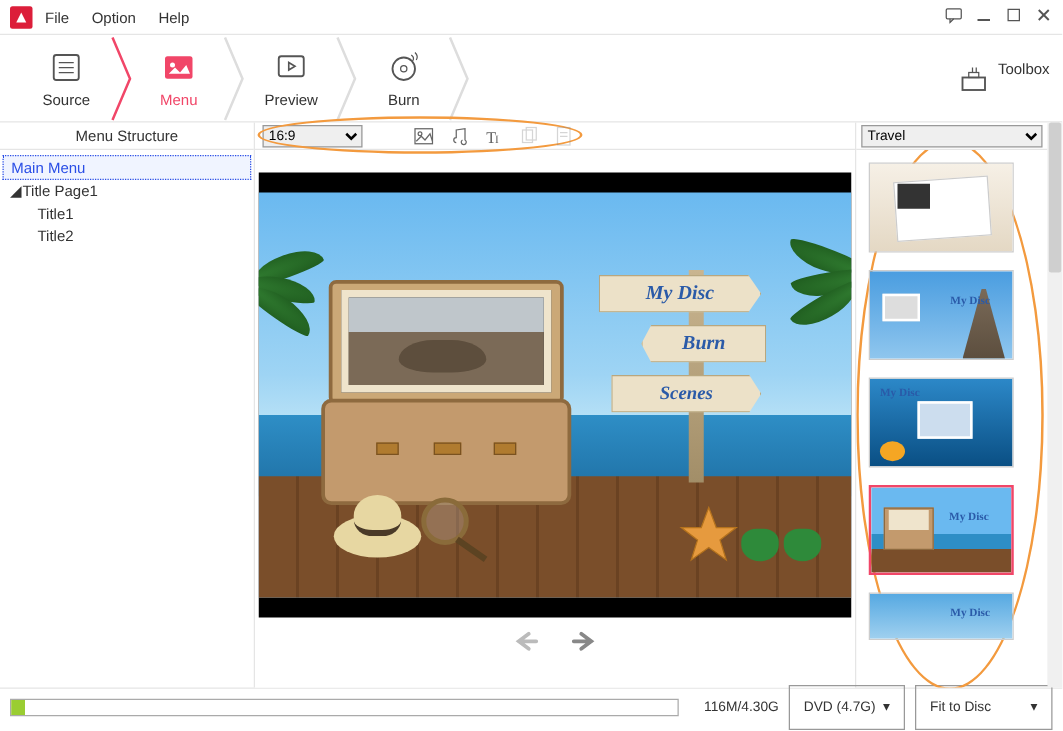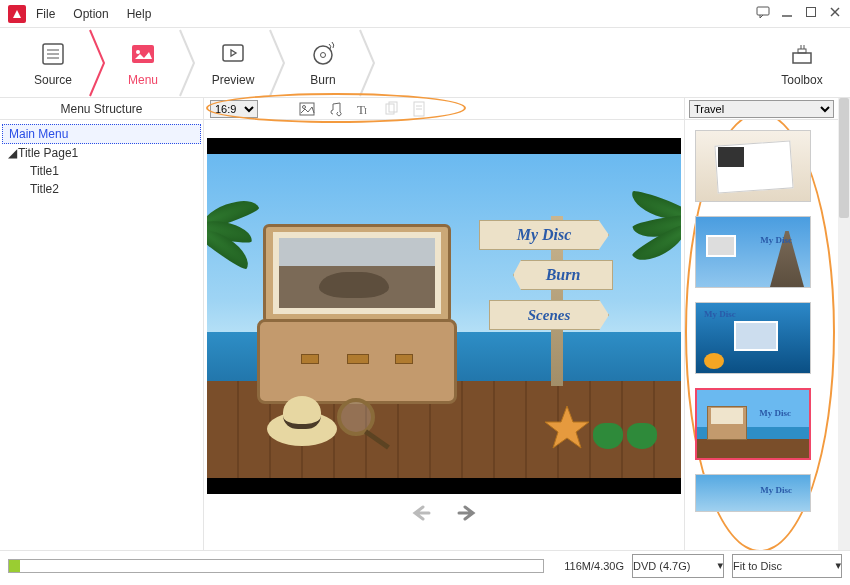--- a/index.html
+++ b/index.html
@@ -14,37 +14,37 @@
 .titlebar .winctl { display: flex; gap: 10px; align-items: center; }
 .titlebar .winctl span, .titlebar .winctl div { width: 14px; text-align: center; cursor: default; }
 
 .stepbar { height: 70px; display: flex; align-items: center; border-bottom: 1px solid #e5e5e5; padding: 0 8px; }
 .step { width: 90px; height: 70px; display: flex; flex-direction: column; align-items: center; justify-content: center; gap: 4px; position: relative; }
 .step .chev { position: absolute; right: -10px; top: 0; width: 20px; height: 70px; }
 .step .chev svg { width: 20px; height: 70px; }
 .step.active { color: #f14668; }
 .step .lbl { font-size: 12px; }
 .stepbar .spacer { flex: 1; }
-.toolbox { width: 80px; display: flex; flex-direction: column; align-items: center; justify-content: center; gap: 4px; }
+.toolbox { width: 80px; display: flex; align-items: flex-start; justify-content: center; gap: 4px; }
 
 .iconline { width: 30px; height: 30px; display: flex; align-items: center; justify-content: center; }
 
 .main { display: flex; height: 452px; }
 .leftpane { width: 204px; border-right: 1px solid #e5e5e5; display: flex; flex-direction: column; }
 .leftpane .hdr { height: 22px; border-bottom: 1px solid #e5e5e5; display: flex; align-items: center; justify-content: center; font-size: 12px; }
 .tree { padding: 4px 2px; font-size: 12px; }
 .tree .node { padding: 2px 2px 2px 10px; }
 .tree .node.sel { color: #2a4ee6; border: 1px dotted #2a4ee6; background: #f0f4ff; }
 .tree .l1 { padding-left: 6px; }
 .tree .l2 { padding-left: 28px; }
 .tree .exp { display: inline-block; width: 10px; }
 
 .center { flex: 1; display: flex; flex-direction: column; }
 .center .toolbar { height: 22px; border-bottom: 1px solid #e5e5e5; display: flex; align-items: center; gap: 10px; padding: 0 6px; position: relative; }
-.center .toolbar select { height: 18px; font-size: 11px; width: 48px; border: 1px solid #999; }
+.center .toolbar select { height: 18px; font-size: 11px; width: 80px; border: 1px solid #999; }
 .center .toolbar .tbicon { width: 18px; height: 18px; display: flex; align-items: center; justify-content: center; }
 .center .toolbar .highlight-oval { position: absolute; left: 2px; top: -5px; width: 260px; height: 30px; border: 2px solid #f39a3e; border-radius: 50%/50%; pointer-events: none; }
 
 .canvaswrap { flex: 1; display: flex; flex-direction: column; align-items: center; background: #fff; }
 .canvas { margin-top: 18px; width: 474px; height: 356px; background: #000; position: relative; overflow: hidden; }
 .scene { position: absolute; left: 0; right: 0; top: 16px; bottom: 16px; }
 .sky { position: absolute; inset: 0; background: linear-gradient(#6ab9f0 0%, #9ed4f4 45%, #bfe5f7 60%); }
 .sea { position: absolute; left: 0; right: 0; top: 55%; height: 20%; background: linear-gradient(#2e8ec6, #1e6fa3); }
 .deck { position: absolute; left: 0; right: 0; bottom: 0; height: 30%; background: repeating-linear-gradient(90deg, #7a4e2a 0 30px, #6a4222 30px 32px); }
 .palm-l { position: absolute; left: -8px; top: 40px; width: 70px; height: 70px; }
@@ -87,21 +87,21 @@
 .thumb .lbl { position: absolute; right: 18px; top: 18px; font-size: 9px; font-weight: bold; color: #2a5aa8; font-family: "Comic Sans MS", cursive; }
 
 .scrollbar { width: 12px; background: #f5f5f5; display: flex; flex-direction: column; }
 .scrollbar .track { flex: 1; background: #f0f0f0; position: relative; }
 .scrollbar .grip { position: absolute; left: 1px; right: 1px; top: 0; height: 120px; background: #cfcfcf; border-radius: 2px; }
 
 .statusbar { height: 30px; border-top: 1px solid #e5e5e5; display: flex; align-items: center; padding: 4px 8px; gap: 8px; }
 .statusbar .bar { flex: 1; height: 14px; border: 1px solid #aaa; position: relative; background: #fff; }
 .statusbar .bar .fill { position: absolute; left: 0; top: 0; bottom: 0; width: 2%; background: #9acd32; }
 .statusbar .ratio { font-size: 11px; min-width: 72px; text-align: right; }
-.dropdown { display: flex; align-items: center; border: 1px solid #999; height: 24px; padding: 0 0; font-size: 11px; gap: 6px; min-width: 92px; justify-content: space-between; }
+.dropdown { display: flex; align-items: center; border: 1px solid #999; height: 36px; padding: 0 11px; font-size: 11px; gap: 6px; min-width: 92px; justify-content: space-between; }
 </style>
 </head>
 <body>
 
 <div class="titlebar">
   <div class="logo">
     <svg viewBox="0 0 12 12">
         <path d="M2 10 L6 2 L10 10 Z" fill="#fff"></path>
       </svg>
   </div>

